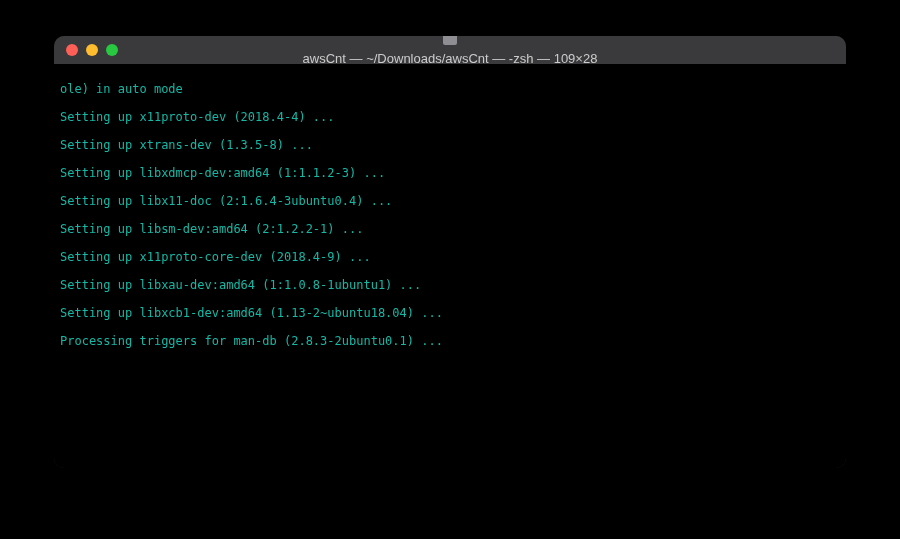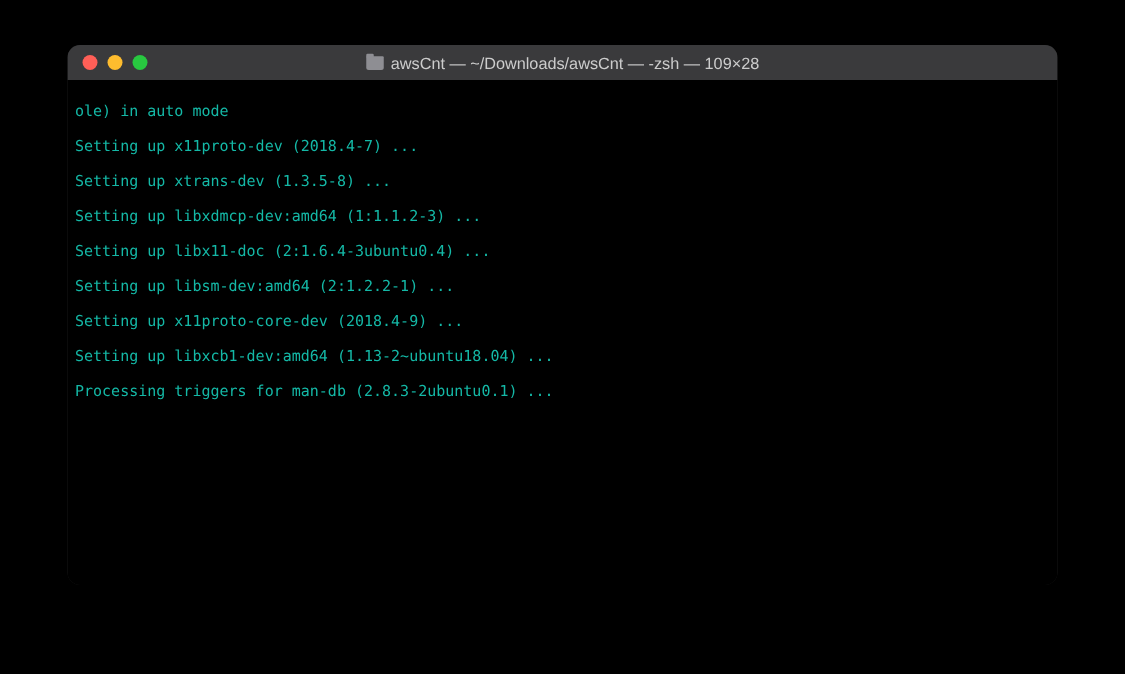--- a/index.html
+++ b/index.html
@@ -47,20 +47,21 @@
     left: 0; right: 0;
     text-align: left;
     font-family: -apple-system, "Helvetica Neue", sans-serif;
     font-size: 13px;
     color: #ccc;
     display: flex;
     justify-content: center;
     align-items: center;
     gap: 6px;
     pointer-events: none;
+    flex-direction: column;
   }
   .folder-icon {
     width: 14px;
     height: 11px;
     background: #8e8e93;
     border-radius: 1px 1px 2px 2px;
     position: relative;
     display: inline-block;
   }
   .folder-icon::before {
@@ -111,26 +112,27 @@
     <div class="title">
       <span class="folder-icon"></span>
       <span>awsCnt — ~/Downloads/awsCnt — -zsh — 109×28</span>
     </div>
   </div>
 
   <div class="scrollbar"></div>
 
   <div class="terminal">
 <span class="line"><span>ole) in auto mode</span></span>
-<span class="line"><span>Setting up x11proto-dev (2018.4-7) ...</span></span>
+<span class="line"><span>Setting up x11proto-dev (2018.4-4) ...</span></span>
 <span class="line"><span>Setting up xtrans-dev (1.3.5-8) ...</span></span>
 <span class="line"><span>Setting up libxdmcp-dev:amd64 (1:1.1.2-3) ...</span></span>
 <span class="line"><span>Setting up libx11-doc (2:1.6.4-3ubuntu0.4) ...</span></span>
 <span class="line"><span>Setting up libsm-dev:amd64 (2:1.2.2-1) ...</span></span>
 <span class="line"><span>Setting up x11proto-core-dev (2018.4-9) ...</span></span>
+<span class="line"><span>Setting up libxau-dev:amd64 (1:1.0.8-1ubuntu1) ...</span></span>
 <span class="line"><span>Setting up libxcb1-dev:amd64 (1.13-2~ubuntu18.04) ...</span></span>
 <span class="line"><span>Processing triggers for man-db (2.8.3-2ubuntu0.1) ...</span></span>
 
 
 
 
 
 
 
 

